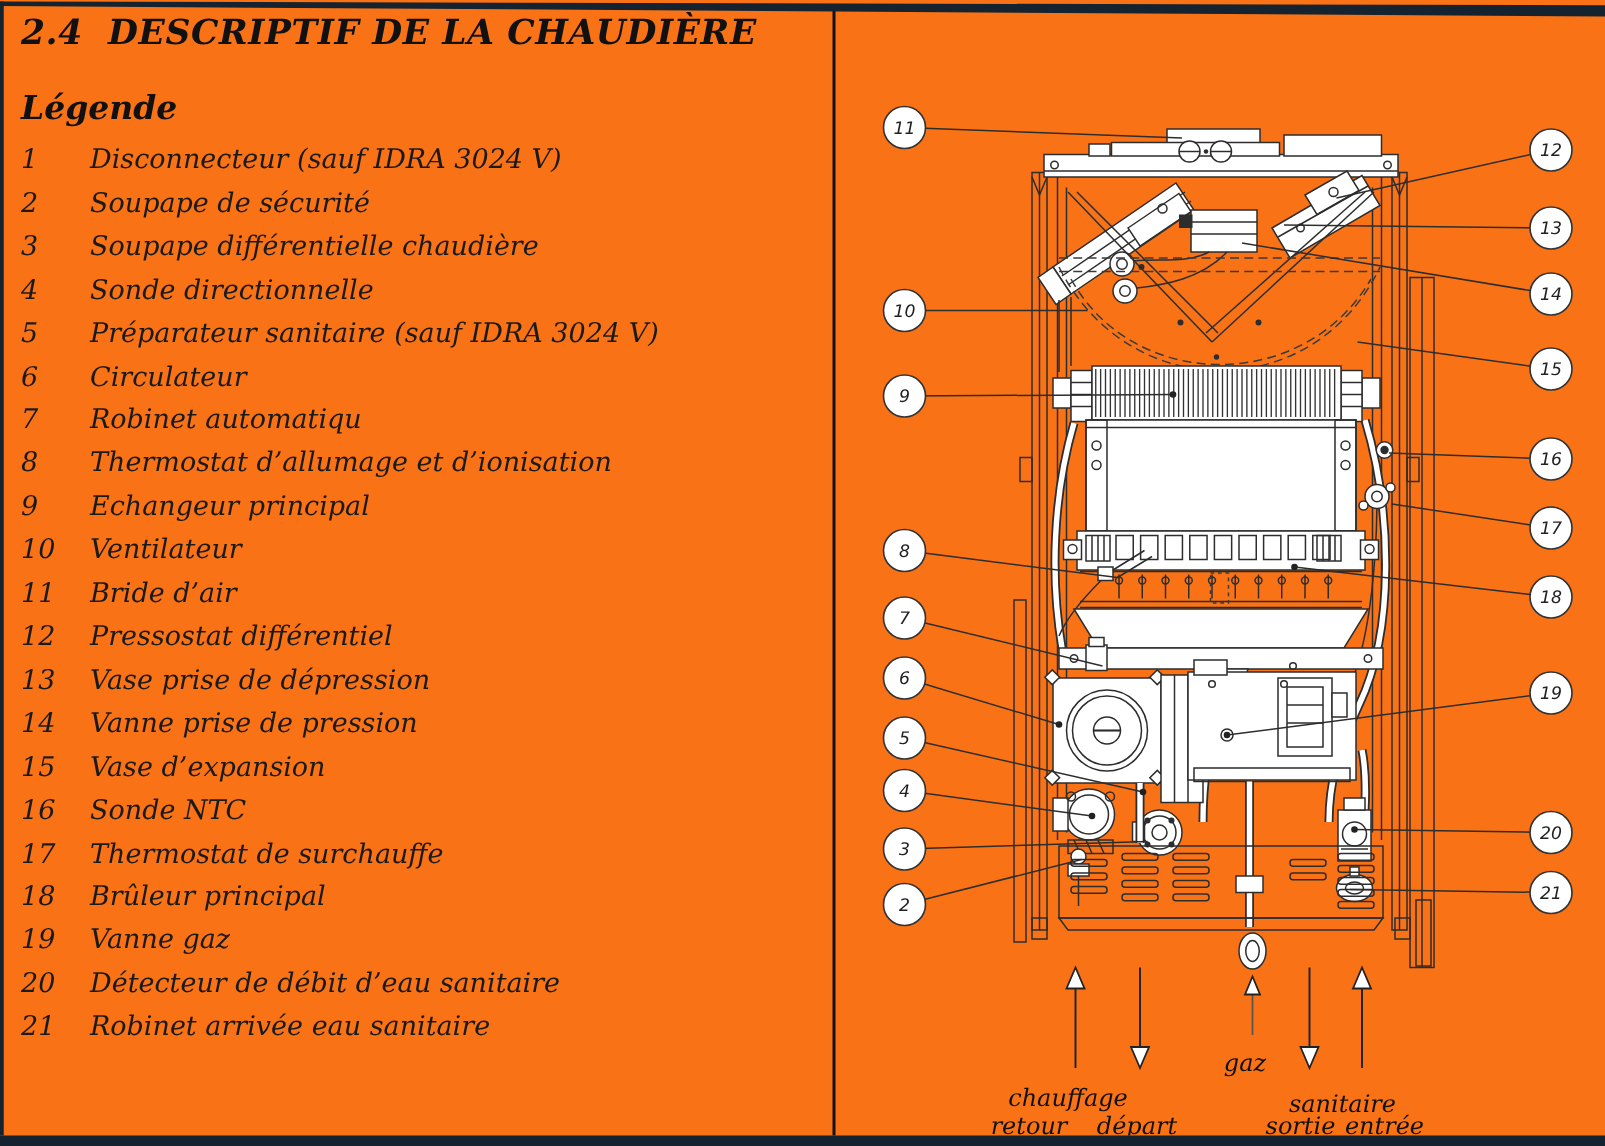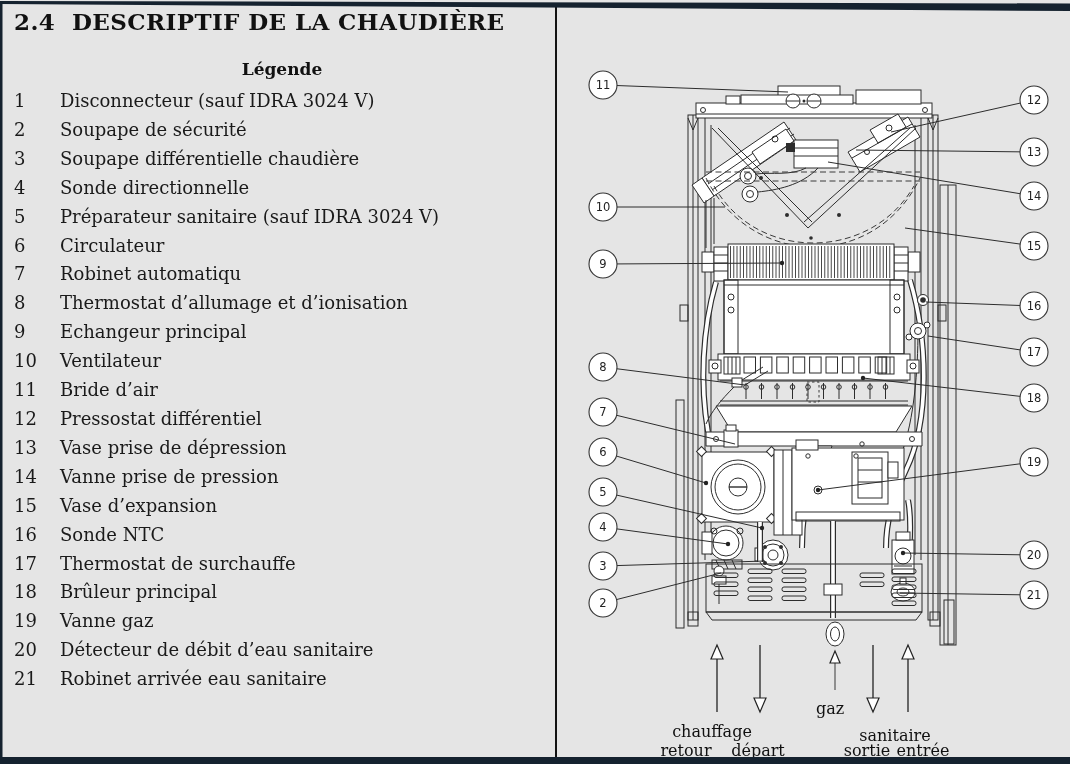--- a/index.html
+++ b/index.html
@@ -1,22 +1,22 @@
 <!DOCTYPE html>
 <html><head>
 <meta charset="utf-8">
 <style>
   html,body{margin:0;padding:0;background:#2b3a4a;}
-  .stage{position:relative;width:1070px;height:764px;background:#e5e5e5;overflow:hidden;
-         font-family:"DejaVu Serif","Liberation Serif",serif;color:#1a1a1a;}
+  .stage{position:relative;width:1070px;height:764px;background:#f97316;overflow:hidden;
+         font-family:"DejaVu Serif","Liberation Serif",serif;color:#1a1a1a;font-style:italic;}
   
   .text-col{position:absolute;left:14px;top:6px;width:536px;}
   h1{font-size:23px;font-weight:bold;margin:2px 0 24px 0;letter-spacing:.4px;white-space:pre;color:#111;}
   h2{font-size:19px;font-weight:bold;margin:0 0 3px 0;white-space:pre;color:#111;}
-  h3{font-size:17px;font-weight:bold;margin:0 0 8px 0;color:#111;text-align:center;}
+  h3{font-size:22px;font-weight:bold;margin:0 0 8px 0;color:#111;}
   .legend-row{display:flex;font-size:18px;line-height:28.9px;}
   .legend-row .num{width:46px;flex:none;}
   .legend-row .lbl{flex:1;}
   
   .divider{position:absolute;left:555px;top:5px;width:2px;height:752px;background:#121212;}
   .diagram-box{position:absolute;left:556px;top:0;width:514px;height:757px;}
   svg .s{stroke:#2d2d2d;stroke-width:1;fill:none;}
   svg .s2{stroke:#2d2d2d;stroke-width:1.4;fill:none;}
   svg .sw{stroke:#2d2d2d;stroke-width:1;fill:#ffffff;}
   svg .dash{stroke:#3a3a3a;stroke-width:1;fill:none;stroke-dasharray:6 3.5;}

